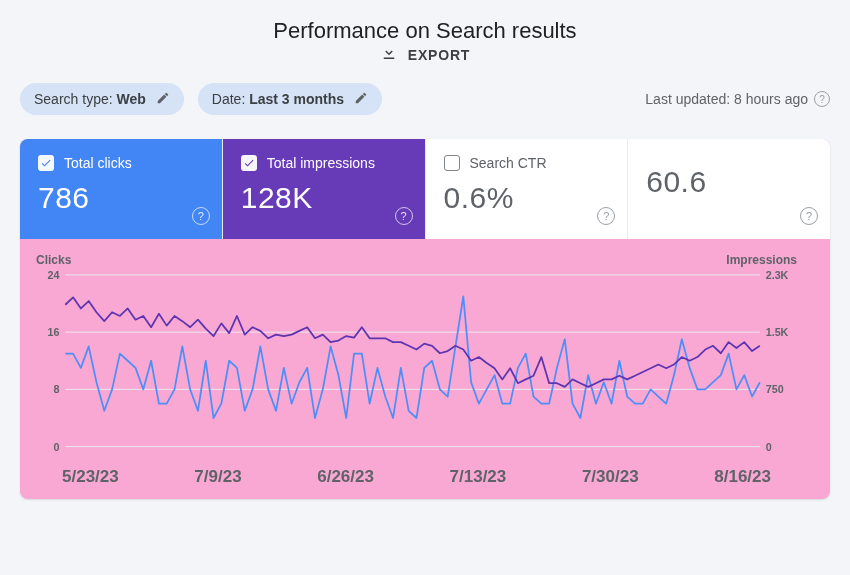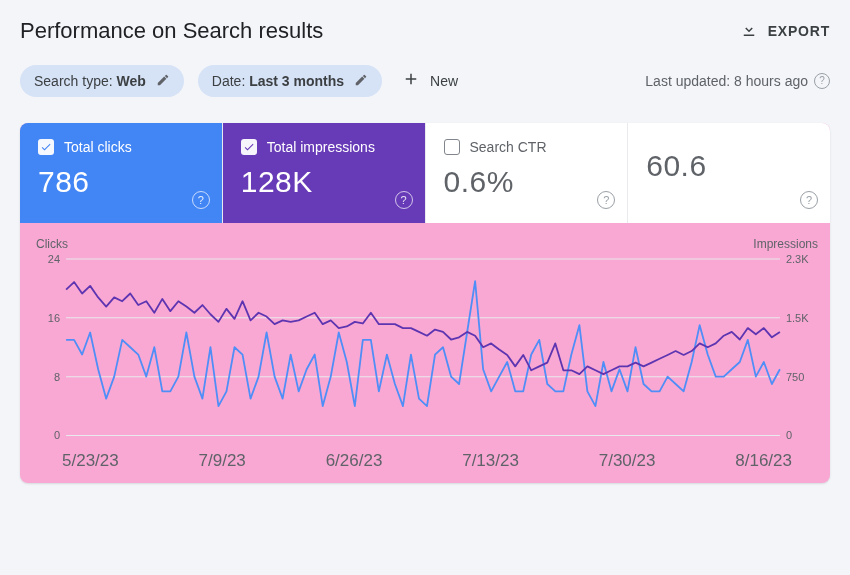--- a/index.html
+++ b/index.html
@@ -6,21 +6,21 @@
   body {
     width: 850px;
     height: 575px;
     background: #f3f5f9;
     font-family: Arial, Helvetica, sans-serif;
     color: #202124;
     overflow: hidden;
     padding: 18px 20px 0 20px;
   }
   
-  .header { display: flex; align-items: center; justify-content: space-between; margin-bottom: 18px; }
+  .header { display: flex; align-items: center; justify-content: space-between; margin-bottom: 18px; flex-direction: column; }
   .title { font-size: 22px; font-weight: 400; color: #202124; }
   .export { display: flex; align-items: center; gap: 10px; font-size: 14px; font-weight: 600; letter-spacing: .8px; color: #3c4043; cursor: pointer; }
   .export svg { width: 18px; height: 18px; }
   
   .filters { display:flex; align-items:center; gap: 14px; margin-bottom: 24px;}
   .chip {
     background: #d6e2f6;
     border-radius: 20px;
     padding: 8px 14px;
     display: inline-flex;
@@ -60,21 +60,21 @@
   .chk{ width:16px;height:16px;border-radius:3px;display:inline-flex;align-items:center;justify-content:center;}
   .chk.on{ background:rgba(255,255,255,.95); }
   .chk.on svg{width:12px;height:12px;}
   .chk.off{ border:1.7px solid #80868b; }
   .tile-val{ font-size:30px; font-weight:400; margin-top:10px; letter-spacing:.5px;}
   .tile.off .tile-val{ color:#5f6368;}
   .tile .qmark{ position:absolute; right:12px; bottom:14px; width:18px;height:18px;border-radius:50%;display:flex;align-items:center;justify-content:center;font-size:11px;}
   .tile.clicks .qmark, .tile.impr .qmark{ border:1.3px solid rgba(255,255,255,.7); color:rgba(255,255,255,.85);}
   .tile.off .qmark{ border:1.3px solid #9aa0a6; color:#9aa0a6;}
   
-  .chart-wrap{ padding:14px 12px 8px 16px; position:relative; }
+  .chart-wrap{ padding:14px 33px 8px 16px; position:relative;font-weight:bold; }
   .chart-labels{ display:flex; justify-content:space-between; font-size:12px; color:#5f6368; margin-bottom:4px;}
   .plot{ position:relative; width:100%; height:190px; }
   .plot svg{ position:absolute; inset:0; }
   .axis-text{ font-size:11px; fill:#5f6368;}
   .gridline{ stroke:#e8eaed; stroke-width:1;}
   .series-clicks{ fill:none; stroke:#4f8ef7; stroke-width:1.8; stroke-linejoin:round;}
   .series-impr{ fill:none; stroke:#5e35b1; stroke-width:1.8; stroke-linejoin:round;}
   .xaxis{ display:flex; justify-content:space-between; padding:6px 26px 4px 26px; font-size:17px; color:#5f6368;}
 </style>
 </head>
@@ -101,28 +101,20 @@
         </svg>
     </span>
   </div>
   <div class="chip">
     <span><span>Date: </span><b>Last 3 months</b></span>
     <span class="pencil">
       <svg viewBox="0 0 24 24">
           <path fill="#5f6368" d="M3 17.25V21h3.75L17.81 9.94l-3.75-3.75L3 17.25zM20.71 7.04a1 1 0 0 0 0-1.41l-2.34-2.34a1 1 0 0 0-1.41 0l-1.83 1.83 3.75 3.75 1.83-1.83z"></path>
         </svg>
     </span>
-  </div>
-  <div class="new">
-    <span>
-      <svg viewBox="0 0 24 24">
-          <path fill="#3c4043" d="M19 13h-6v6h-2v-6H5v-2h6V5h2v6h6v2z"></path>
-        </svg>
-    </span>
-    <span>New</span>
   </div>
   <div class="updated">
     <span>Last updated: 8 hours ago</span>
     <span class="helpcircle">?</span>
   </div>
 </div>
 
 <div class="card">
   <div class="tiles">
     <div class="tile clicks">

